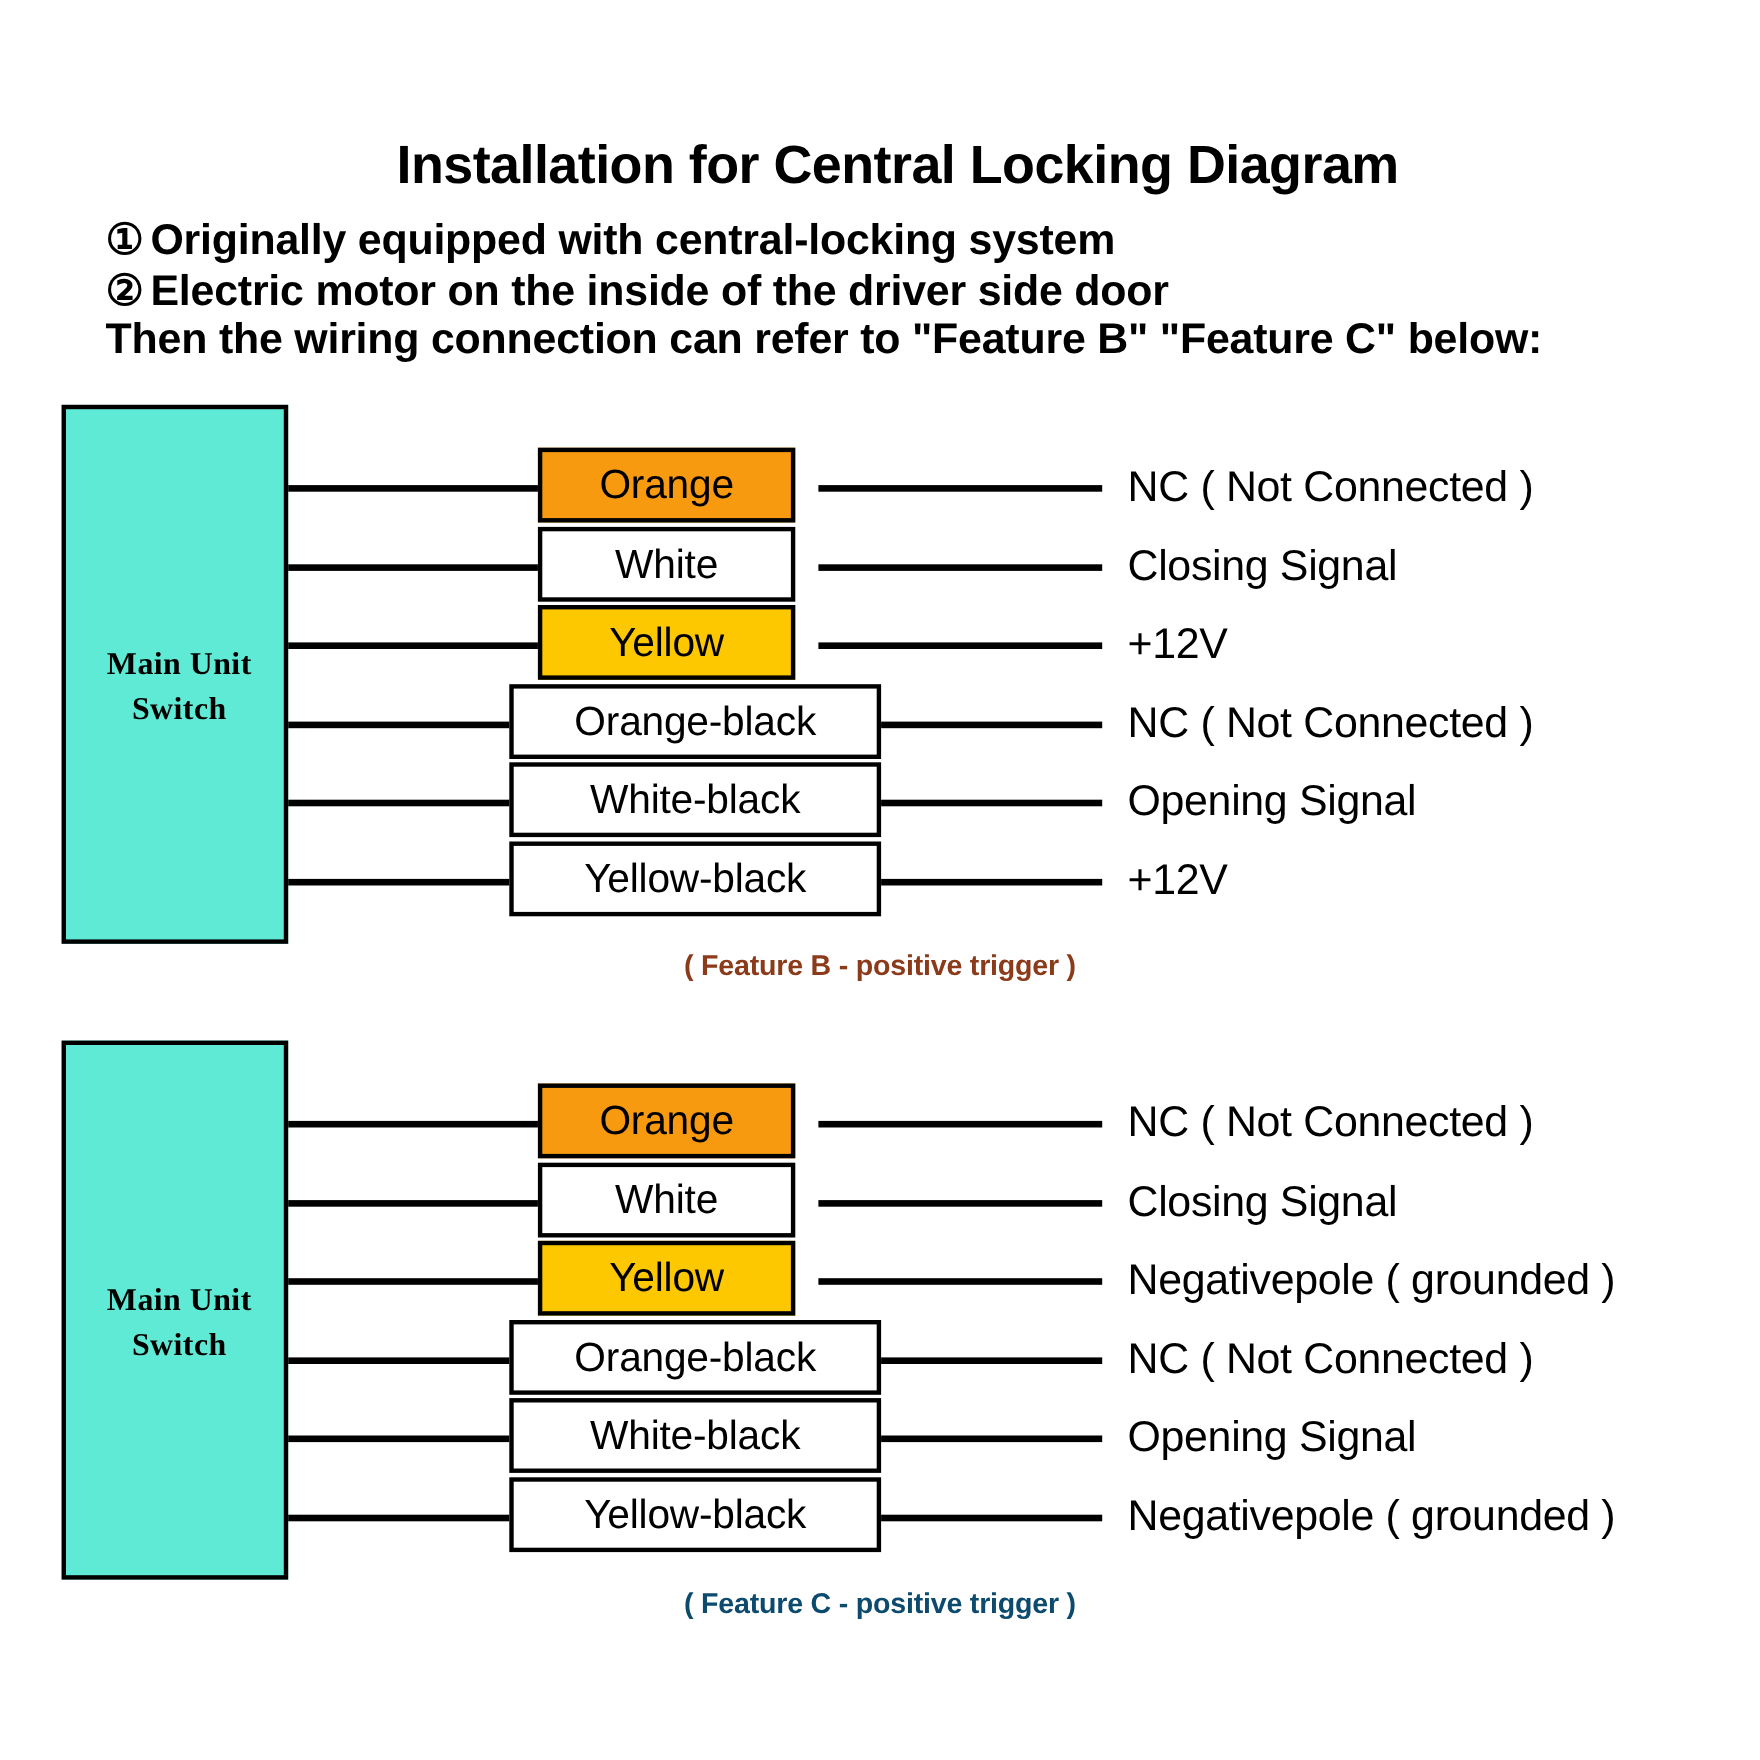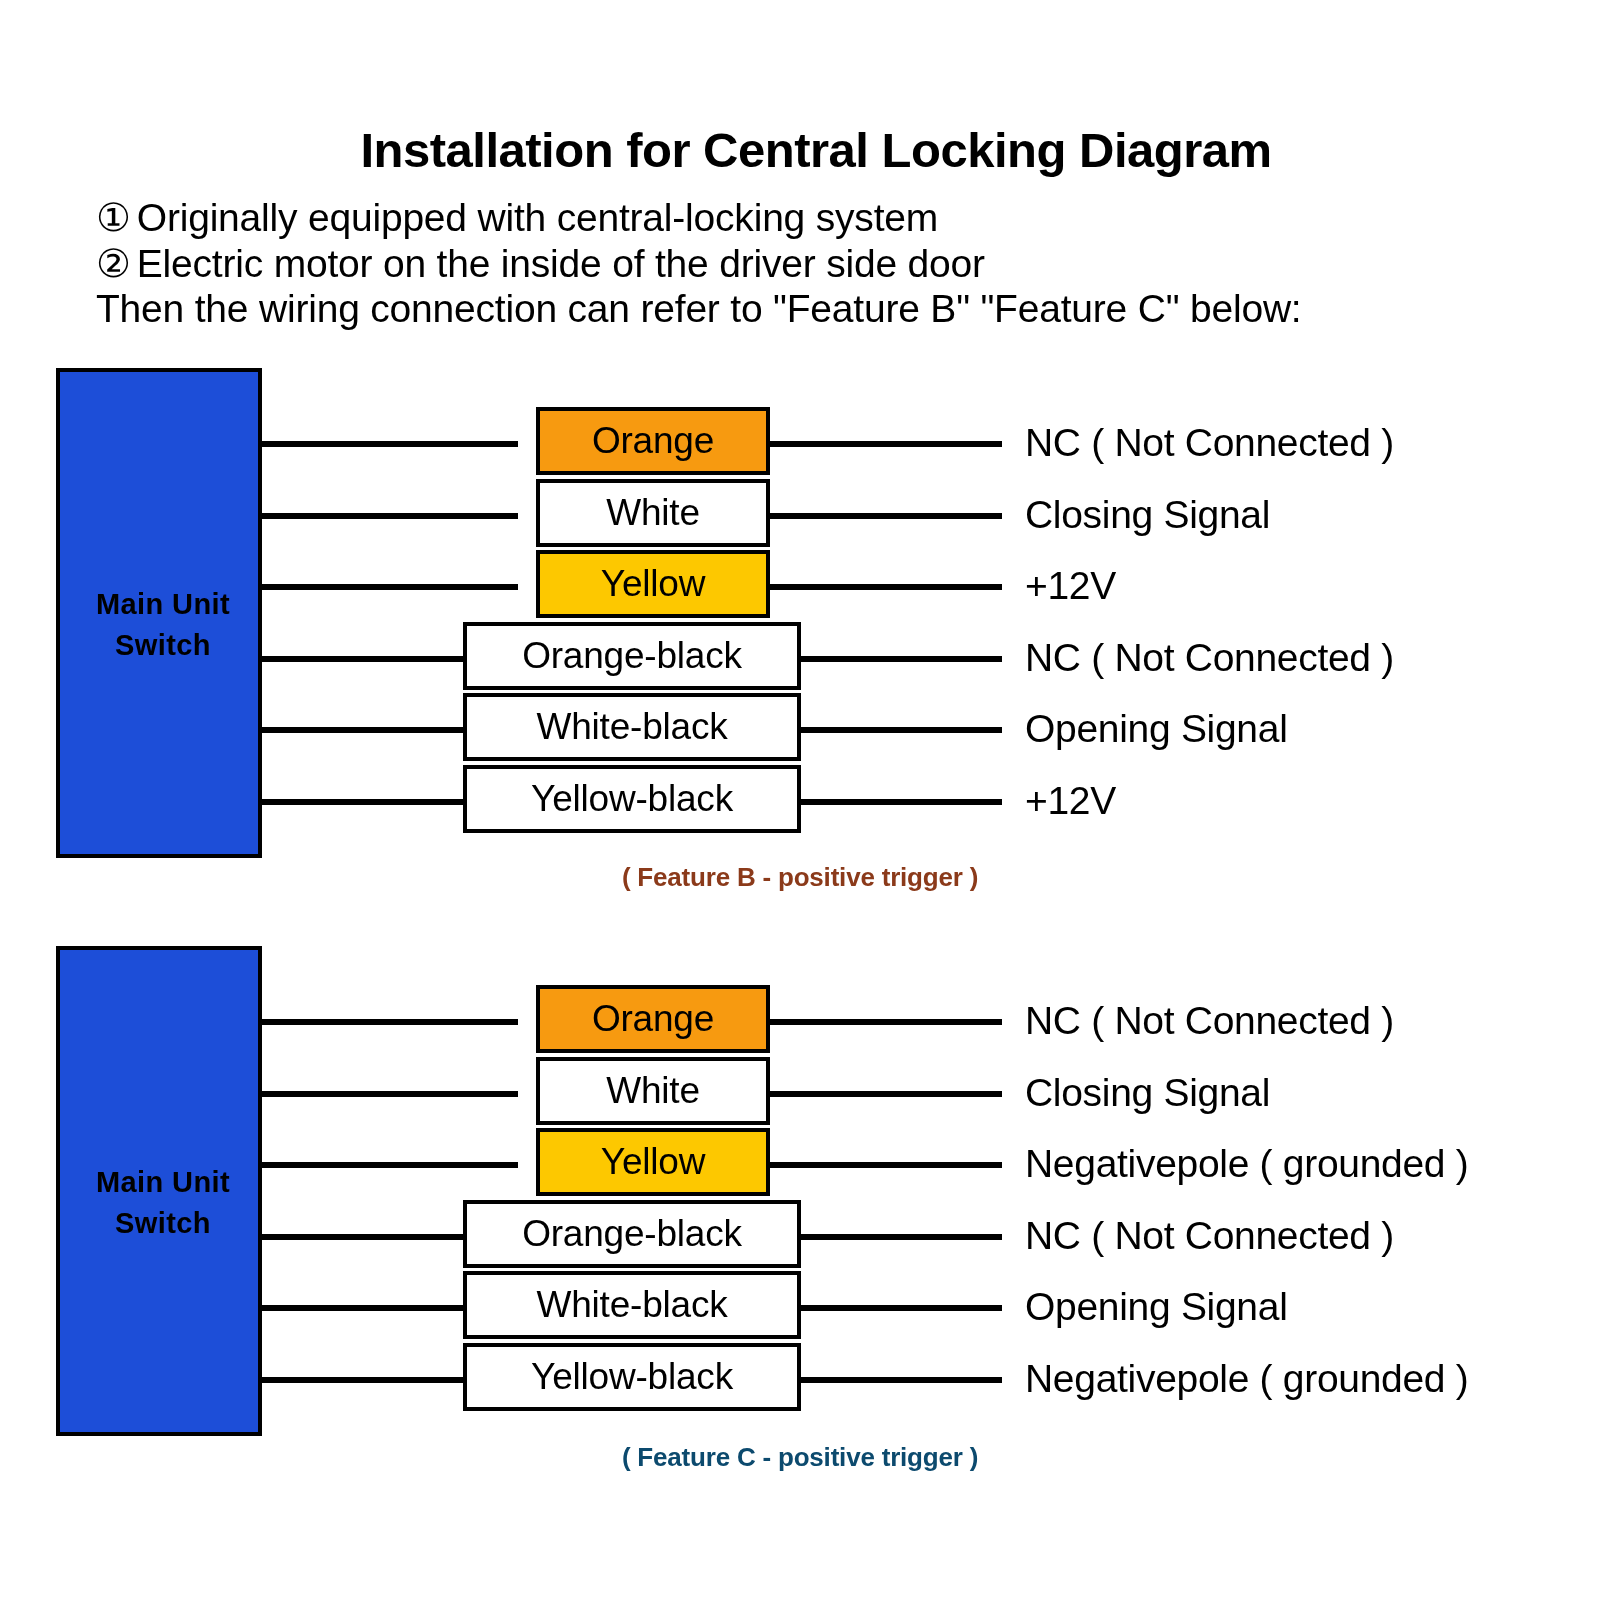--- a/index.html
+++ b/index.html
@@ -27,21 +27,21 @@
     font-size: 49px;
     font-weight: bold;
     letter-spacing: -0.5px;
     white-space: nowrap;
     margin-left: 16px;
   }
   .intro-line {
     position: absolute;
     left: 96px;
     font-size: 39px;
-    font-weight: normal;
+    font-weight: bold;
     white-space: nowrap;
     letter-spacing: -0.2px;
   }
   #intro-line-1 { top: 195px; }
   #intro-line-2 { top: 241px; }
   #intro-line-3 { top: 287px; }
   .circled-num {
     display: inline-block;
     font-size: 39px;
     margin-right: 6px;
@@ -56,22 +56,23 @@
   #diagram-feature-b { top: 360px; height: 550px; }
   #diagram-feature-c { top: 938px; height: 560px; }
 
   .unit-box {
     position: absolute;
     left: 56px;
     top: 8px;
     width: 206px;
     height: 490px;
     border: 4px solid #000000;
-    background: #1d4ed8;
+    background: #5eead4;
     box-sizing: border-box;
+    font-family: Liberation Serif, serif;
   }
   .unit-box-label {
     position: absolute;
     left: 0;
     top: 212px;
     width: 206px;
     text-align: center;
     font-size: 29px;
     font-weight: bold;
     line-height: 41px;
@@ -114,21 +115,21 @@
     z-index: 3;
   }
   .color-box-label {
     font-size: 37px;
     font-weight: normal;
     white-space: nowrap;
     letter-spacing: -0.2px;
   }
 
   
-  .box-narrow { left: 536px; width: 234px; }
+  .box-narrow { left: 489px; width: 234px; }
   
   .box-wide   { left: 463px; width: 338px; }
 
   .function-label {
     position: absolute;
     left: 1025px;
     top: 14px;
     font-size: 39px;
     white-space: nowrap;
     letter-spacing: -0.3px;

